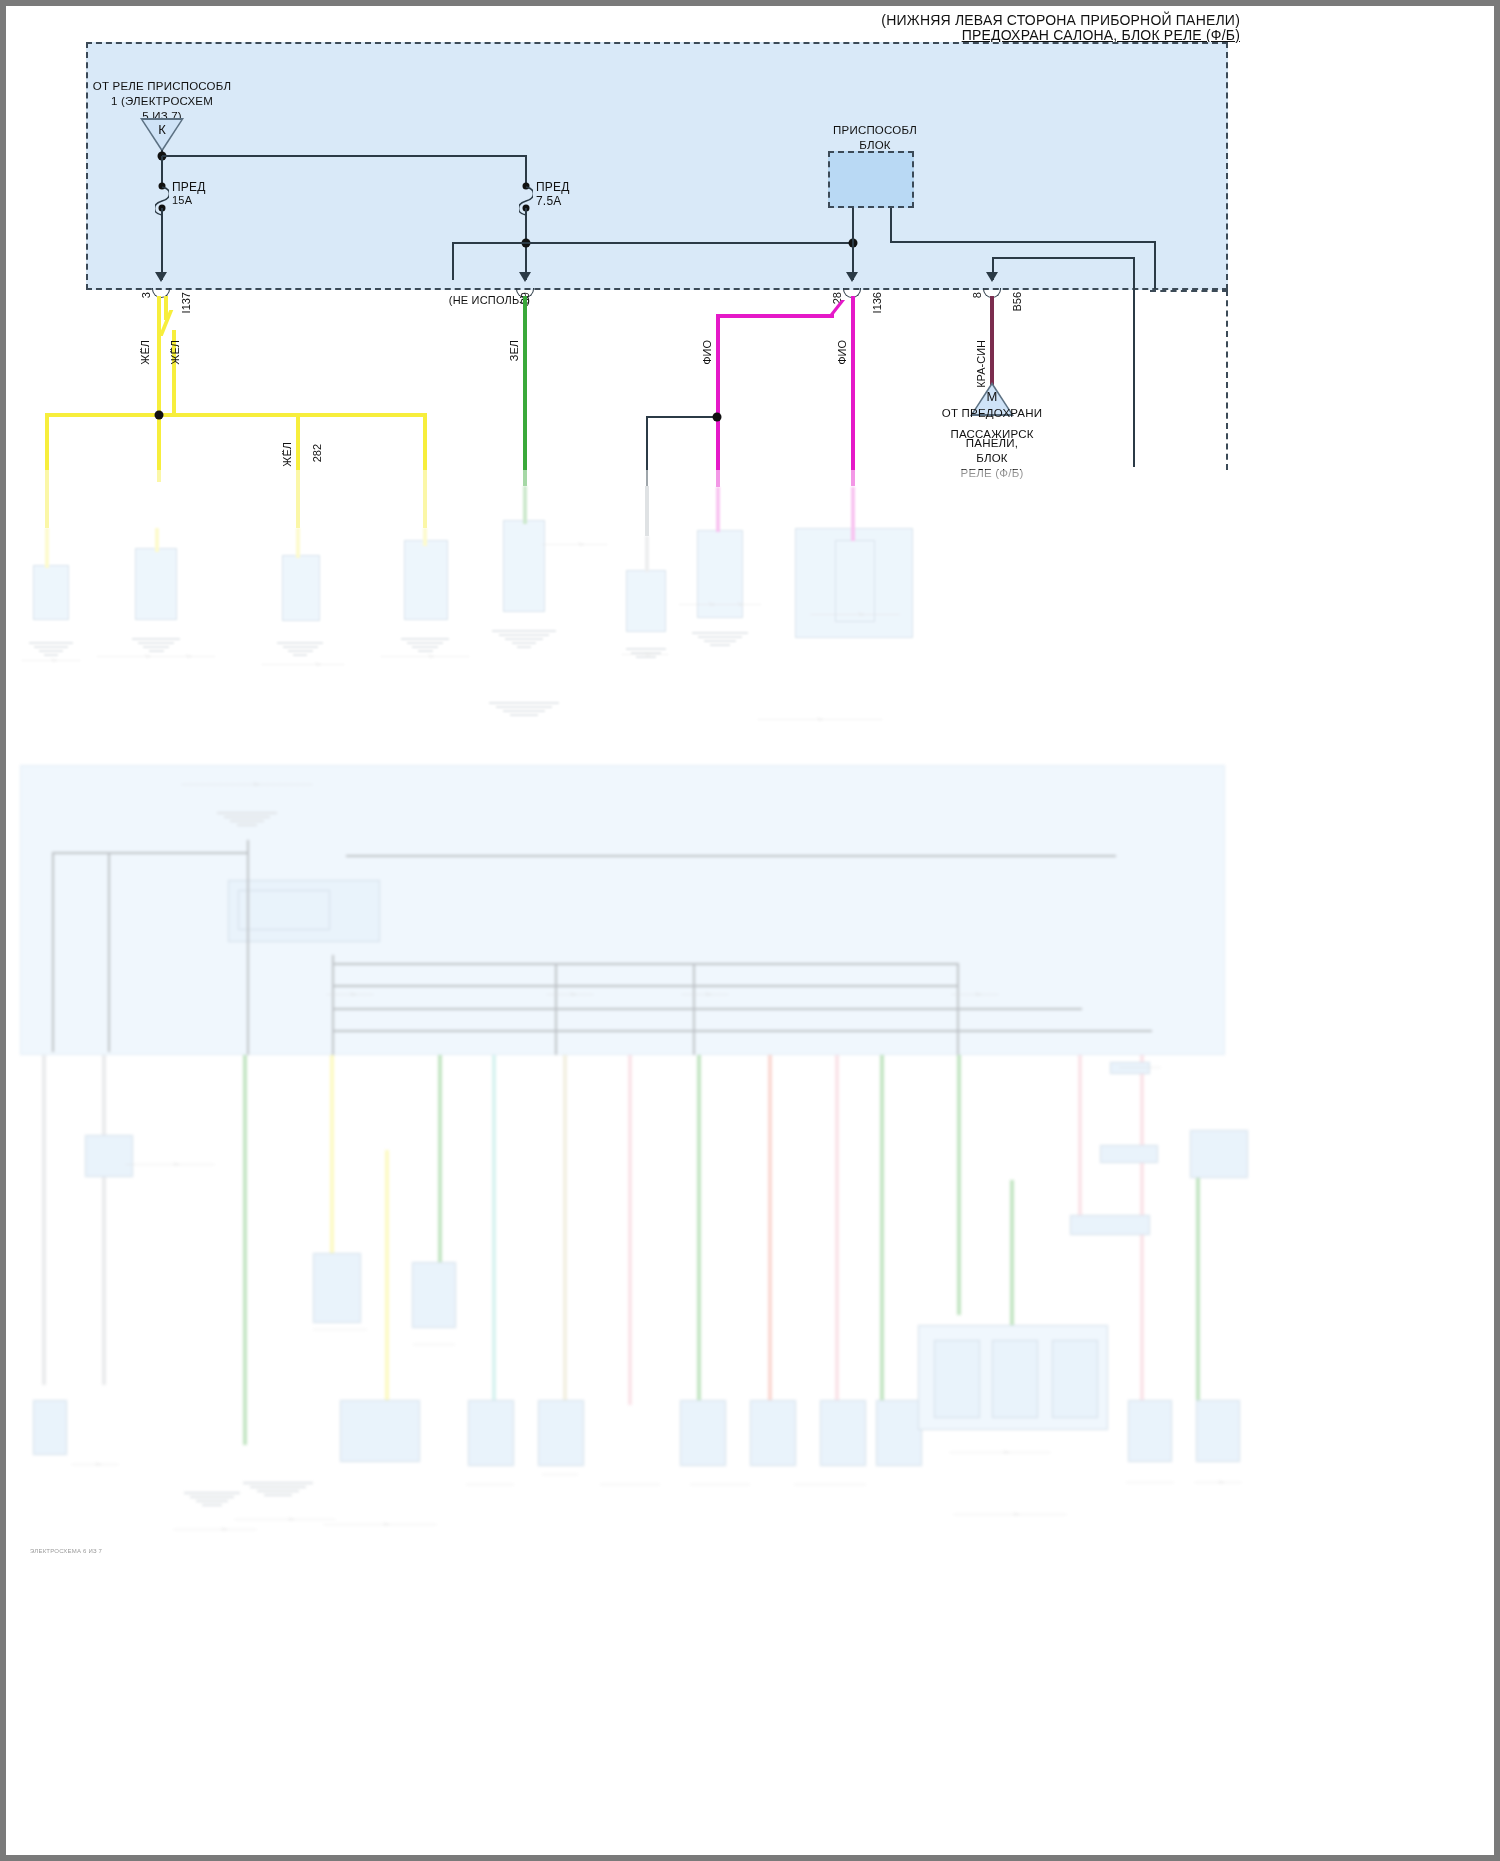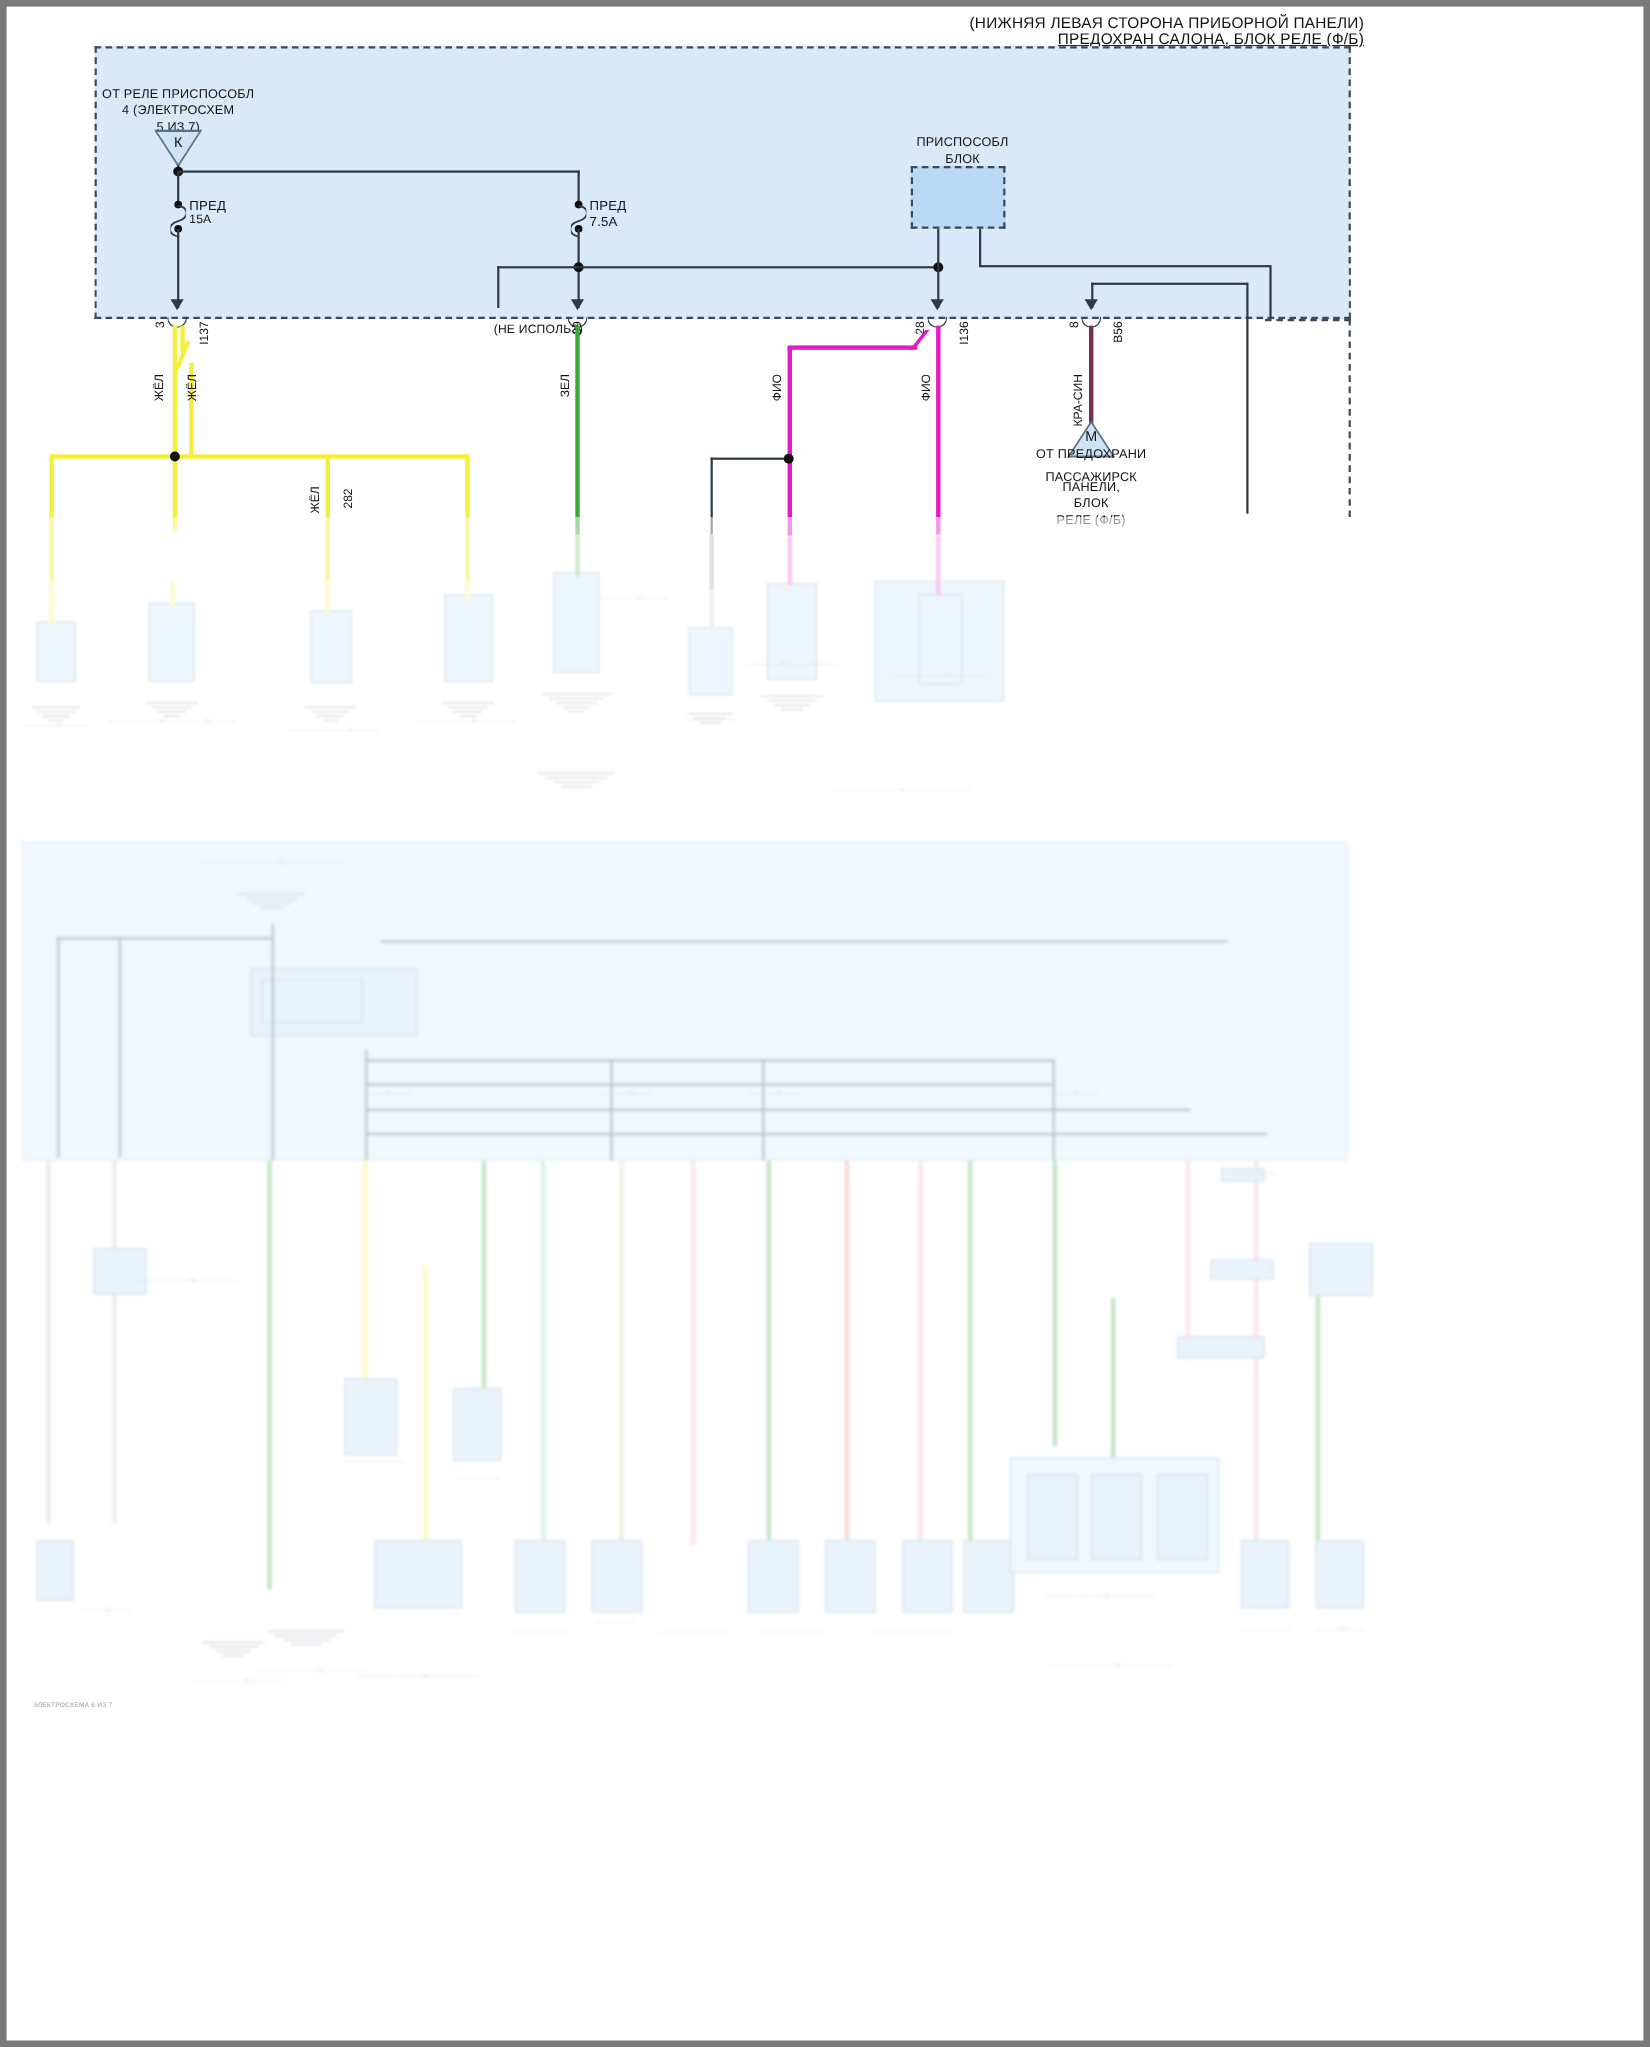--- a/index.html
+++ b/index.html
@@ -72,21 +72,21 @@
 
   <div class="txt r hdr" style="left:1240px;top:12px;">(НИЖНЯЯ ЛЕВАЯ СТОРОНА ПРИБОРНОЙ ПАНЕЛИ)</div>
   <div class="txt r hdr" style="left:1240px;top:27px;text-decoration:underline;">ПРЕДОХРАН САЛОНА, БЛОК РЕЛЕ (Ф/Б)</div>
 
   <div class="bluebox" style="left:86px;top:42px;width:1142px;height:248px;"></div>
 
   <div class="bluebox nb" style="left:88px;top:240px;width:1138px;height:50px;background:#d9e9f8;"></div>
   <div class="dashline" style="left:86px;top:288px;width:1142px;"></div>
 
   <div class="txt c" style="left:162px;top:79px;font-size:11.5px;">ОТ РЕЛЕ ПРИСПОСОБЛ</div>
-  <div class="txt c" style="left:162px;top:94px;font-size:11.5px;">4 (ЭЛЕКТРОСХЕМ</div>
+  <div class="txt c" style="left:162px;top:94px;font-size:11.5px;">1 (ЭЛЕКТРОСХЕМ</div>
   <div class="txt c" style="left:162px;top:109px;font-size:11.5px;">5 ИЗ 7)</div>
   <div class="tri-o" style="left:162px;top:118px;"></div>
   <div class="tri" style="left:162px;top:120px;border-left-width:19px;border-right-width:19px;border-top-width:29px;"></div>
   <div class="tri-l" style="left:162px;top:122px;">К</div>
 
   <div class="w wv" style="left:161px;top:150px;height:10px;"></div>
   <div class="dot" style="left:162px;top:156px;"></div>
 
   <div class="w wh" style="left:162px;top:155px;width:365px;"></div>
   <div class="w wv" style="left:525px;top:155px;height:30px;"></div>

